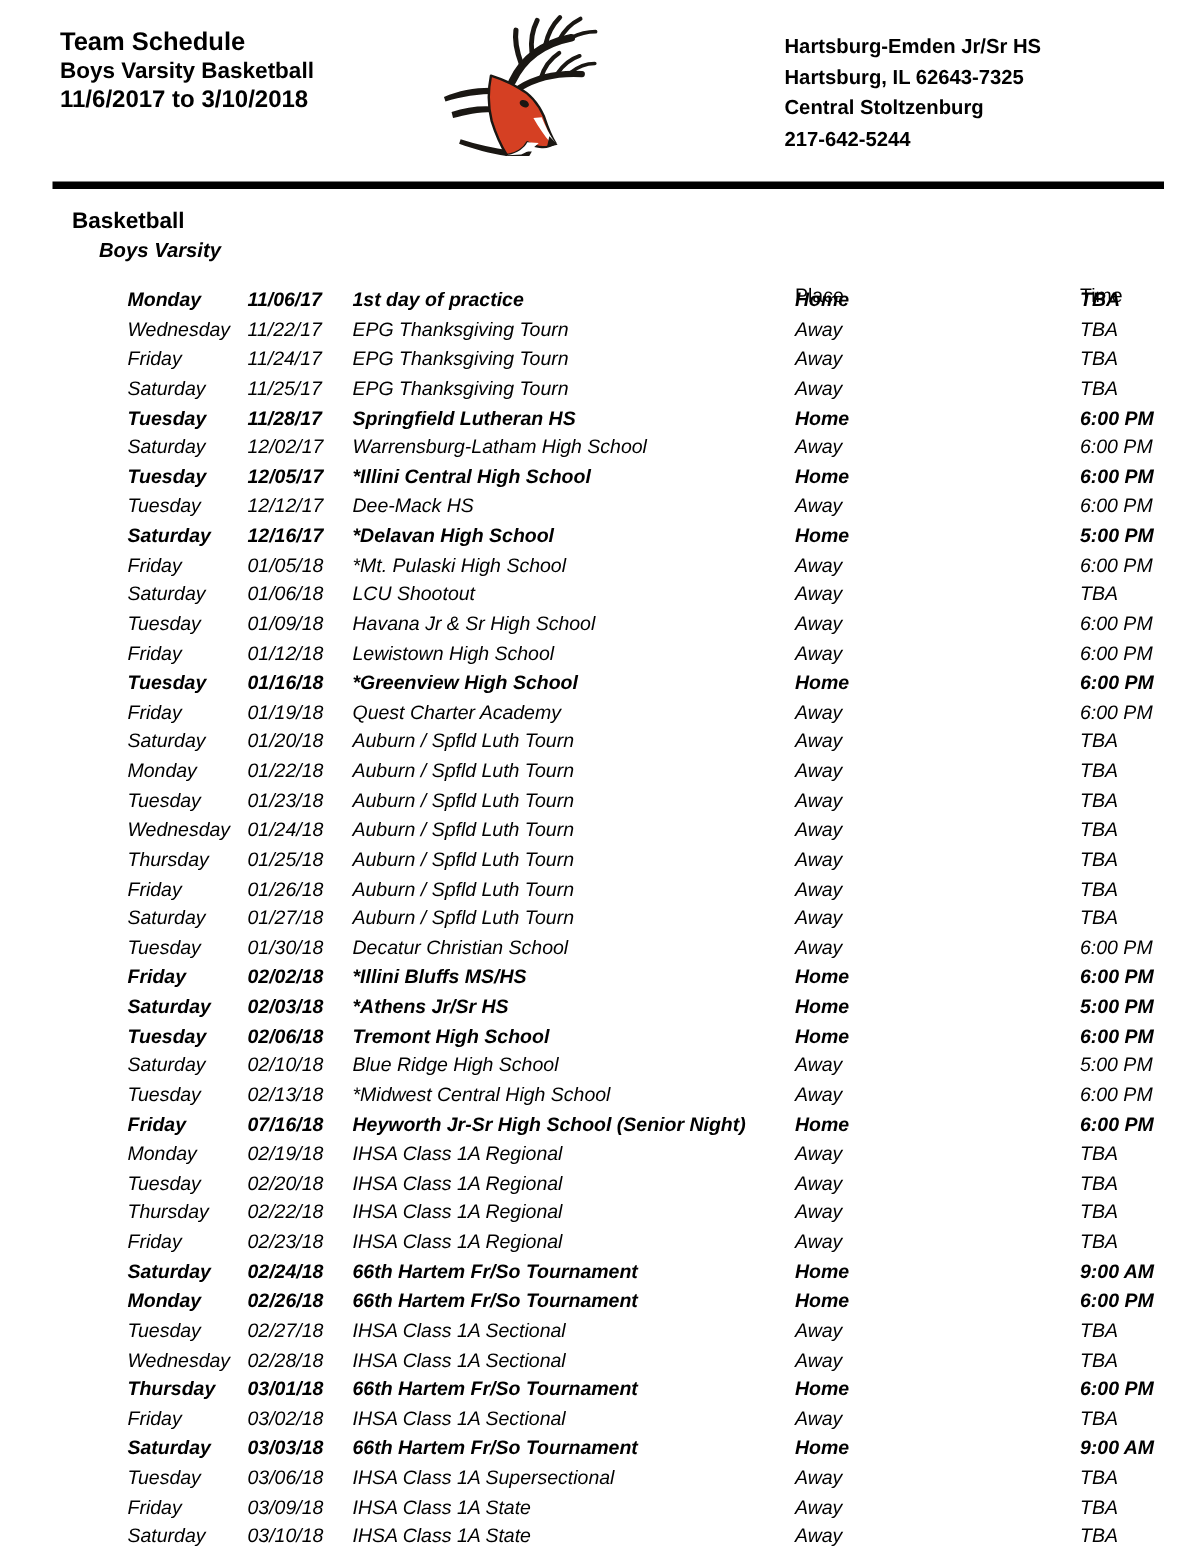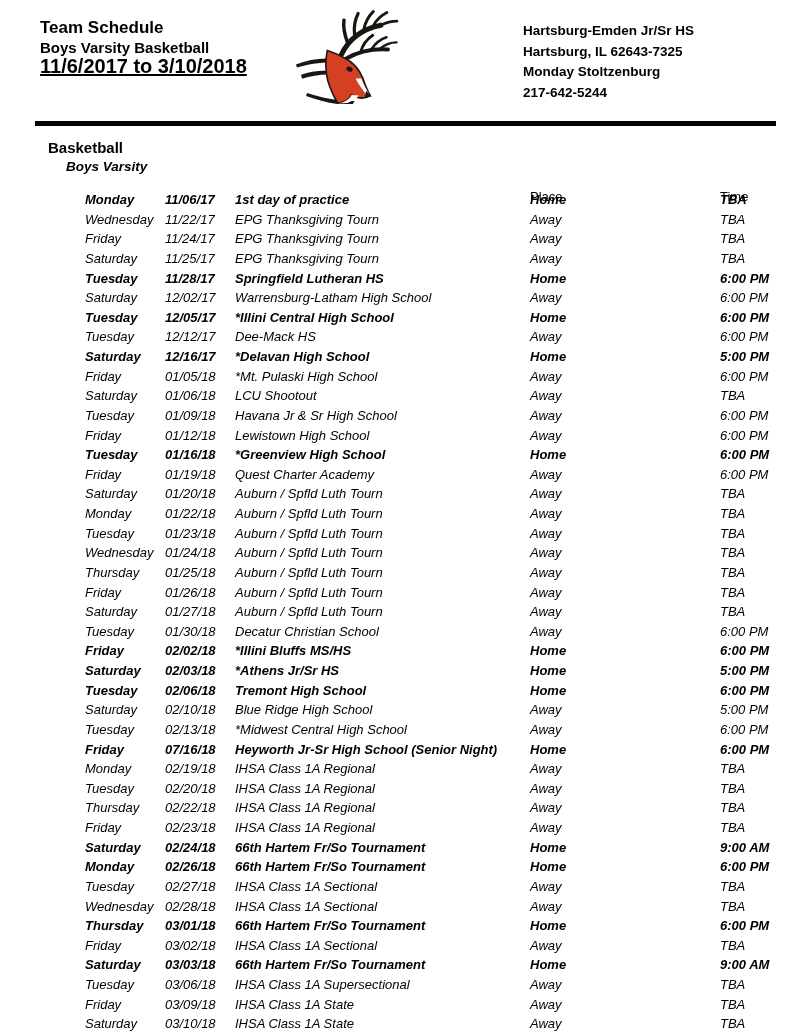--- a/index.html
+++ b/index.html
@@ -10,21 +10,21 @@
     height: 1035px;
     background: var(--bg, #ffffff);
     font-family: "Liberation Sans", sans-serif;
     color: var(--text, #000000);
     overflow: hidden;
   }
   
   .hdr-left { position: absolute; left: 40px; top: 17px; }
   .hdr-title { font-size: 17px; font-weight: bold; line-height: 21px; }
   .hdr-sub   { font-size: 15px; font-weight: bold; line-height: 19px; }
-  .hdr-range { font-size: 20px; font-weight: bold; line-height: 19px; text-decoration: underline; }
+  .hdr-range { font-size: 16px; font-weight: bold; line-height: 19px; }
   .logo-wrap { position: absolute; left: 293px; top: 8px; width: 108px; height: 96px; }
   .hdr-right { position: absolute; left: 523px; top: 21px; font-size: 13.5px; font-weight: bold; line-height: 20.5px; }
   .double-rule {
     position: absolute; left: 35px; top: 121px; width: 741px; height: 2px;
     border-top: 3px solid #000; border-bottom: 2px solid #000;
   }
   
   .sport { position: absolute; left: 48px; top: 139px; font-size: 15px; font-weight: bold; }
   .team  { position: absolute; left: 66px; top: 159px; font-size: 13.5px; font-weight: bold; font-style: italic; }
   
@@ -83,21 +83,21 @@
 
       <path d="M71.5,82 L77,87.5 L70,89 Z" fill="var(--logo-dark,#1a1713)"></path>
 
       <ellipse cx="55" cy="60.5" rx="3.2" ry="2.3" fill="var(--logo-dark,#1a1713)" transform="rotate(25 55 60.5)"></ellipse>
     </svg>
   </div>
 
   <div class="hdr-right">
     <div>Hartsburg-Emden Jr/Sr HS</div>
     <div>Hartsburg, IL 62643-7325</div>
-    <div>Monday Stoltzenburg</div>
+    <div>Central Stoltzenburg</div>
     <div>217-642-5244</div>
   </div>
 
   <div class="double-rule"></div>
 
   <div class="sport">Basketball</div>
   <div class="team">Boys Varsity</div>
 
   <div class="col-headers">
     <span class="ch-place">Place</span>

